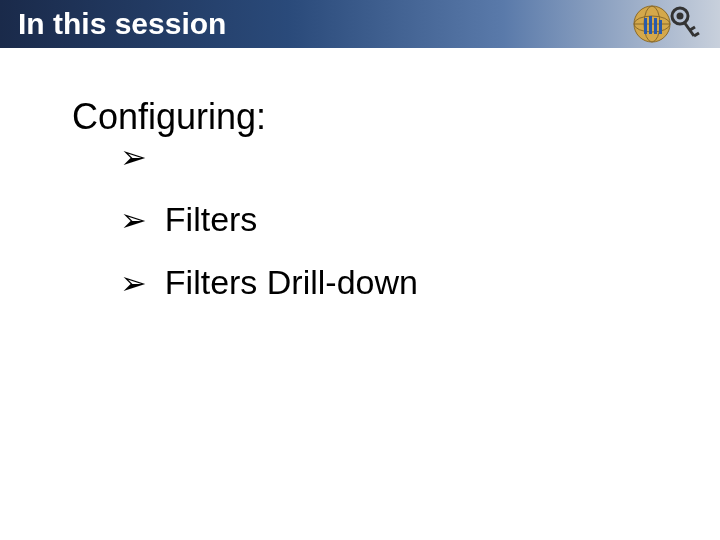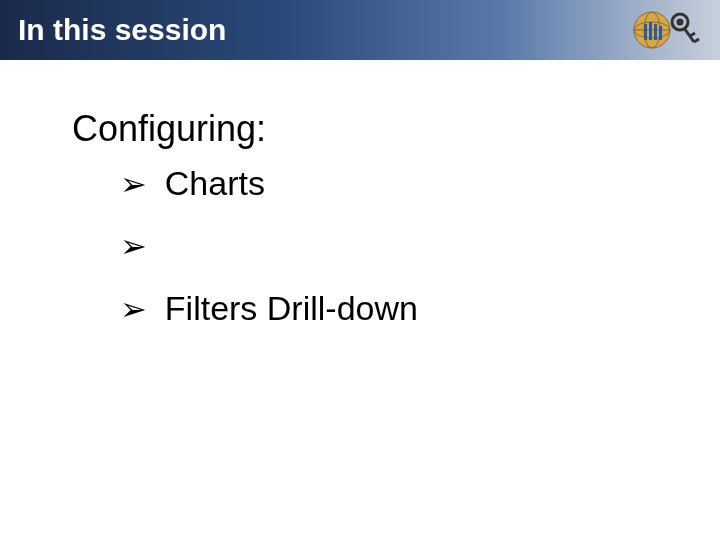--- a/index.html
+++ b/index.html
@@ -10,21 +10,21 @@
     body {
       width: 720px;
       height: 540px;
       background: #ffffff;
       font-family: Arial, Helvetica, sans-serif;
       overflow: hidden;
       position: relative;
     }
     .header-bar {
       width: 100%;
-      height: 60px;
+      height: 48px;
       background: linear-gradient(to right, #1a2a4a 0%, #2a4a7a 40%, #5a7aaa 70%, #c8d0dc 100%);
       display: flex;
       align-items: center;
       padding-left: 18px;
       position: relative;
     }
     .header-title {
       color: #ffffff;
       font-size: 30px;
       font-weight: bold;
@@ -37,21 +37,20 @@
       width: 80px;
       height: 44px;
     }
     .body-content {
       padding: 48px 0 0 72px;
     }
     .subtitle {
       font-size: 36px;
       font-weight: normal;
       color: #000000;
-      margin-bottom: 14px;
     }
     .bullet-list {
       list-style: none;
       padding-left: 48px;
     }
     .bullet-item {
       font-size: 34px;
       color: #000000;
       margin-bottom: 24px;
       display: flex;
@@ -87,23 +86,23 @@
       <line x1="72" y1="34" x2="77" y2="31" stroke="#333" stroke-width="3"></line>
     </svg>
   </div>
 </div>
 
 <div class="body-content">
   <div class="subtitle">Configuring:</div>
   <ul class="bullet-list">
     <li class="bullet-item">
       <span class="bullet-arrow">➢</span>
-      <span>Charts</span>
     </li>
     <li class="bullet-item">
       <span class="bullet-arrow">➢</span>
+      <span>Filters</span>
     </li>
     <li class="bullet-item">
       <span class="bullet-arrow">➢</span>
       <span>Filters Drill-down</span>
     </li>
   </ul>
 </div>
 
 </body></html>

